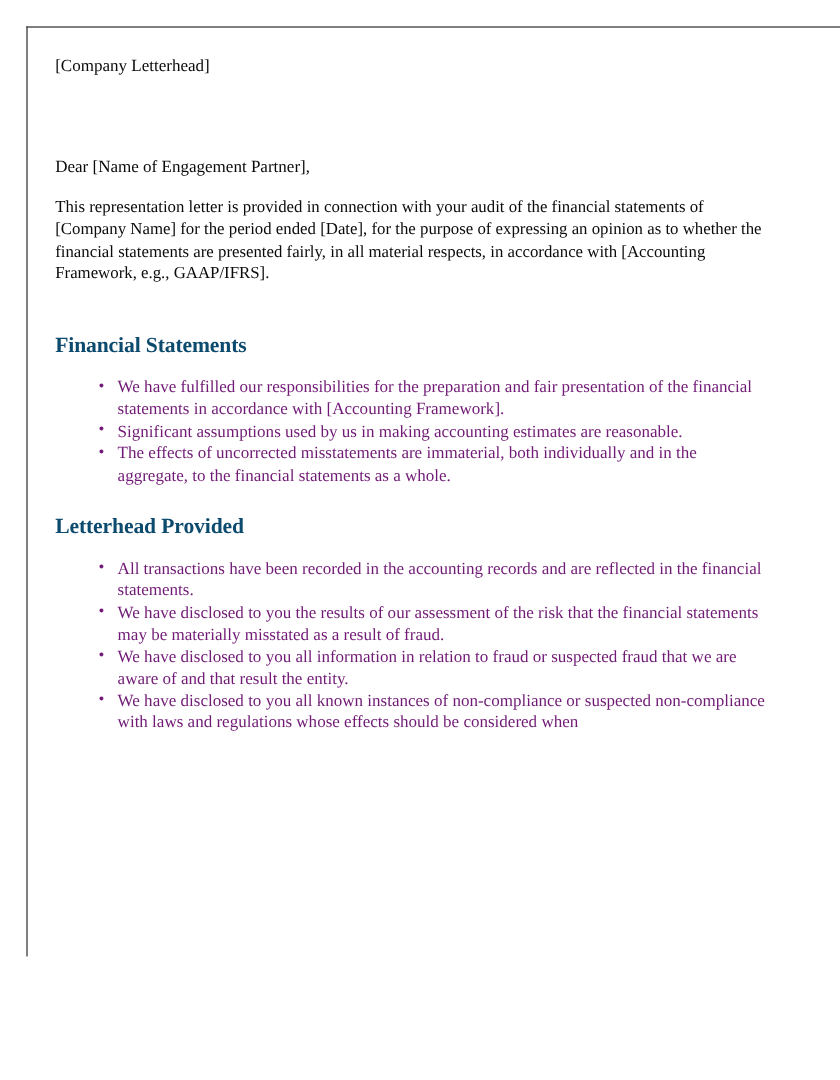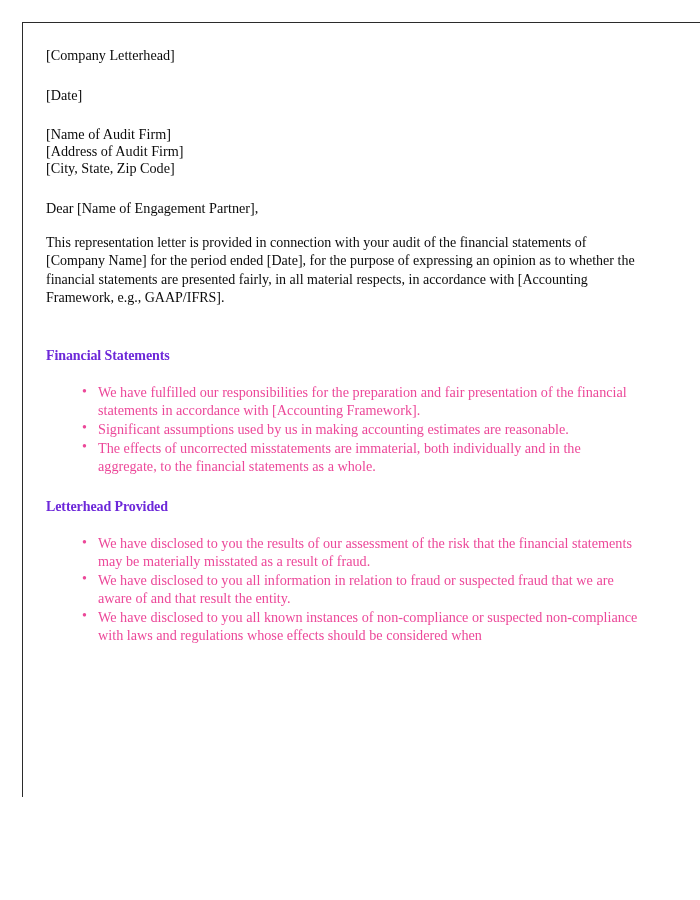--- a/index.html
+++ b/index.html
@@ -51,70 +51,64 @@
     color: #0a0a0a;
   }
 
   .addr-line {
     font-size: 14.2px;
     line-height: 17.2px;
     color: #0a0a0a;
   }
 
   h2.section-heading {
-    font-size: 14px;
+    font-size: 18px;
     font-weight: bold;
     line-height: 20px;
     margin: 0;
     padding: 0;
     letter-spacing: -0.1px;
-    color: #6d28d9;
+    color: #0c4a6e;
   }
 
   ul.bullets {
     margin: 0;
     padding: 0 0 0 36px;
     list-style: none;
   }
 
   ul.bullets > li {
     position: relative;
     font-size: 14.2px;
     line-height: 18.1px;
     padding-left: 16px;
     margin: 0 0 0.5px 0;
-    color: #ec4899;
+    color: #701a75;
   }
 
   ul.bullets > li::before {
     content: "\2022";
     position: absolute;
     left: 0;
     top: -0.5px;
     font-size: 14px;
     line-height: 18.1px;
   }
 </style>
 </head>
 <body>
 
 <div id="page-frame">
   <div id="doc-body">
 
     <div class="line">[Company Letterhead]</div>
     <div class="block-gap-lg"></div>
 
-    <div class="line">[Date]</div>
     <div class="block-gap-lg"></div>
 
-    <div>
-      <div class="addr-line">[Name of Audit Firm]</div>
-      <div class="addr-line">[Address of Audit Firm]</div>
-      <div class="addr-line">[City, State, Zip Code]</div>
-    </div>
     <div class="block-gap-lg"></div>
 
     <div class="line">Dear [Name of Engagement Partner],</div>
     <div class="block-gap-md"></div>
 
     <div class="para">This representation letter is provided in connection with your audit of the financial statements of [Company Name] for the period ended [Date], for the purpose of expressing an opinion as to whether the financial statements are presented fairly, in all material respects, in accordance with [Accounting Framework, e.g., GAAP/IFRS].</div>
     <div class="block-gap-md"></div>
 
     <div class="block-gap-lg"></div>
 
@@ -126,19 +120,20 @@
       <li>Significant assumptions used by us in making accounting estimates are reasonable.</li>
       <li>The effects of uncorrected misstatements are immaterial, both individually and in the aggregate, to the financial statements as a whole.</li>
     </ul>
 
     <div class="block-gap-lg"></div>
 
     <h2 class="section-heading">Letterhead Provided</h2>
     <div class="block-gap-md"></div>
 
     <ul class="bullets">
+      <li>All transactions have been recorded in the accounting records and are reflected in the financial statements.</li>
       <li>We have disclosed to you the results of our assessment of the risk that the financial statements may be materially misstated as a result of fraud.</li>
       <li>We have disclosed to you all information in relation to fraud or suspected fraud that we are aware of and that result the entity.</li>
       <li>We have disclosed to you all known instances of non-compliance or suspected non-compliance with laws and regulations whose effects should be considered when</li>
     </ul>
 
   </div>
 </div>
 
 </body></html>

